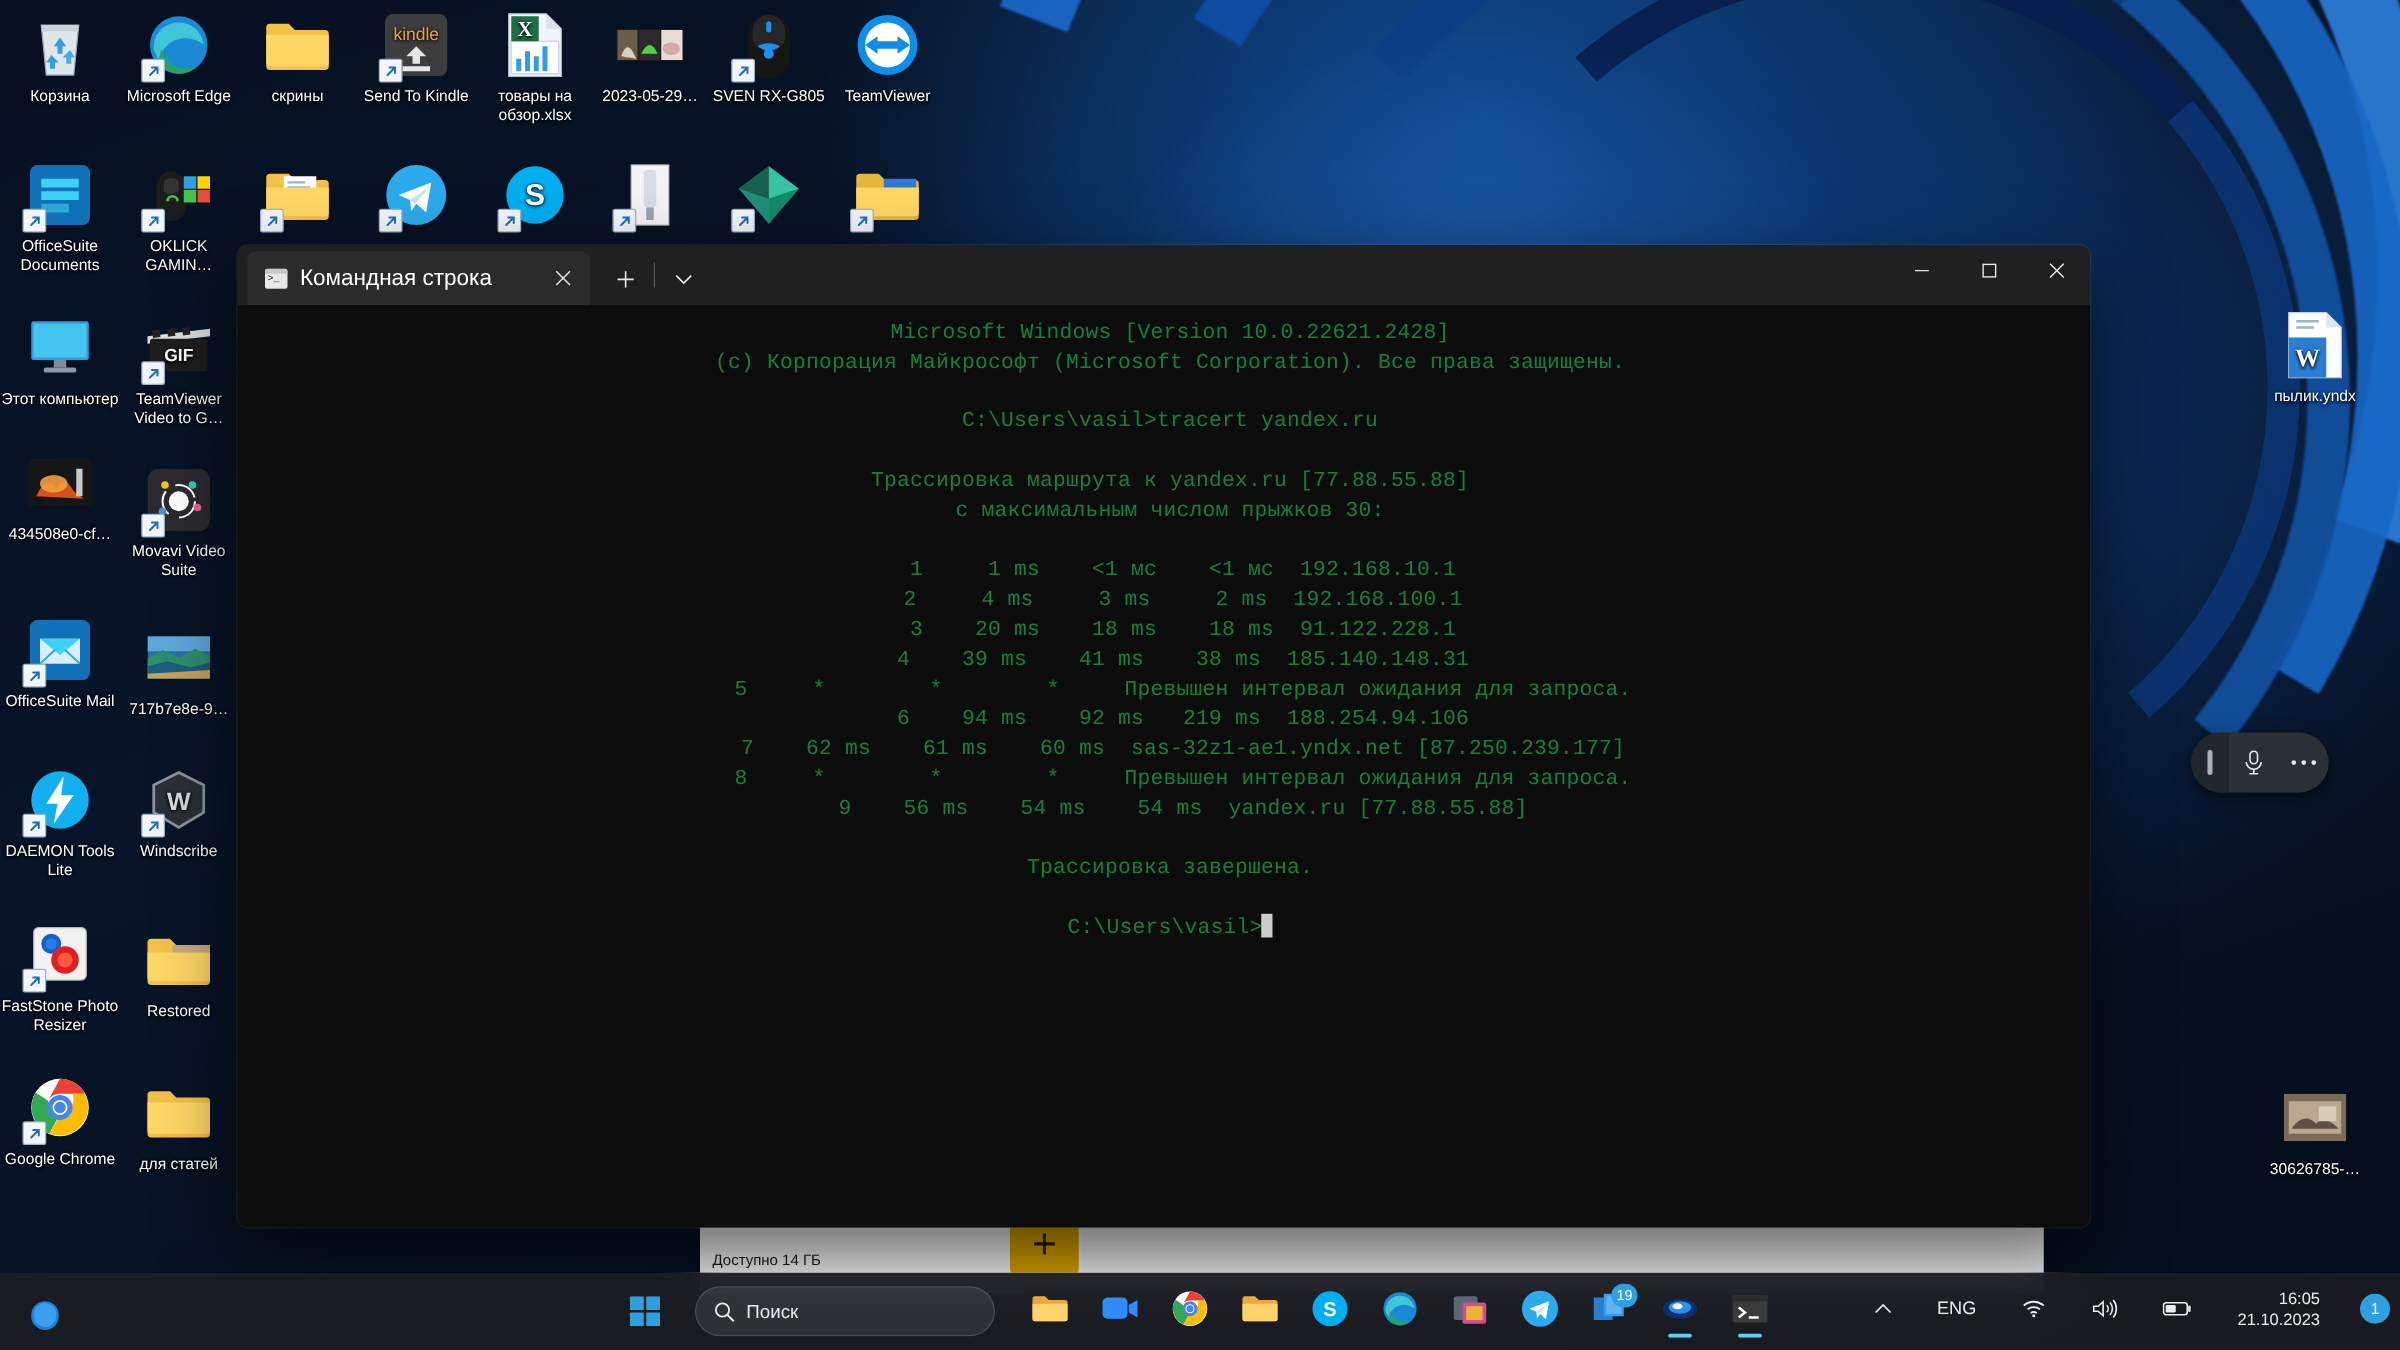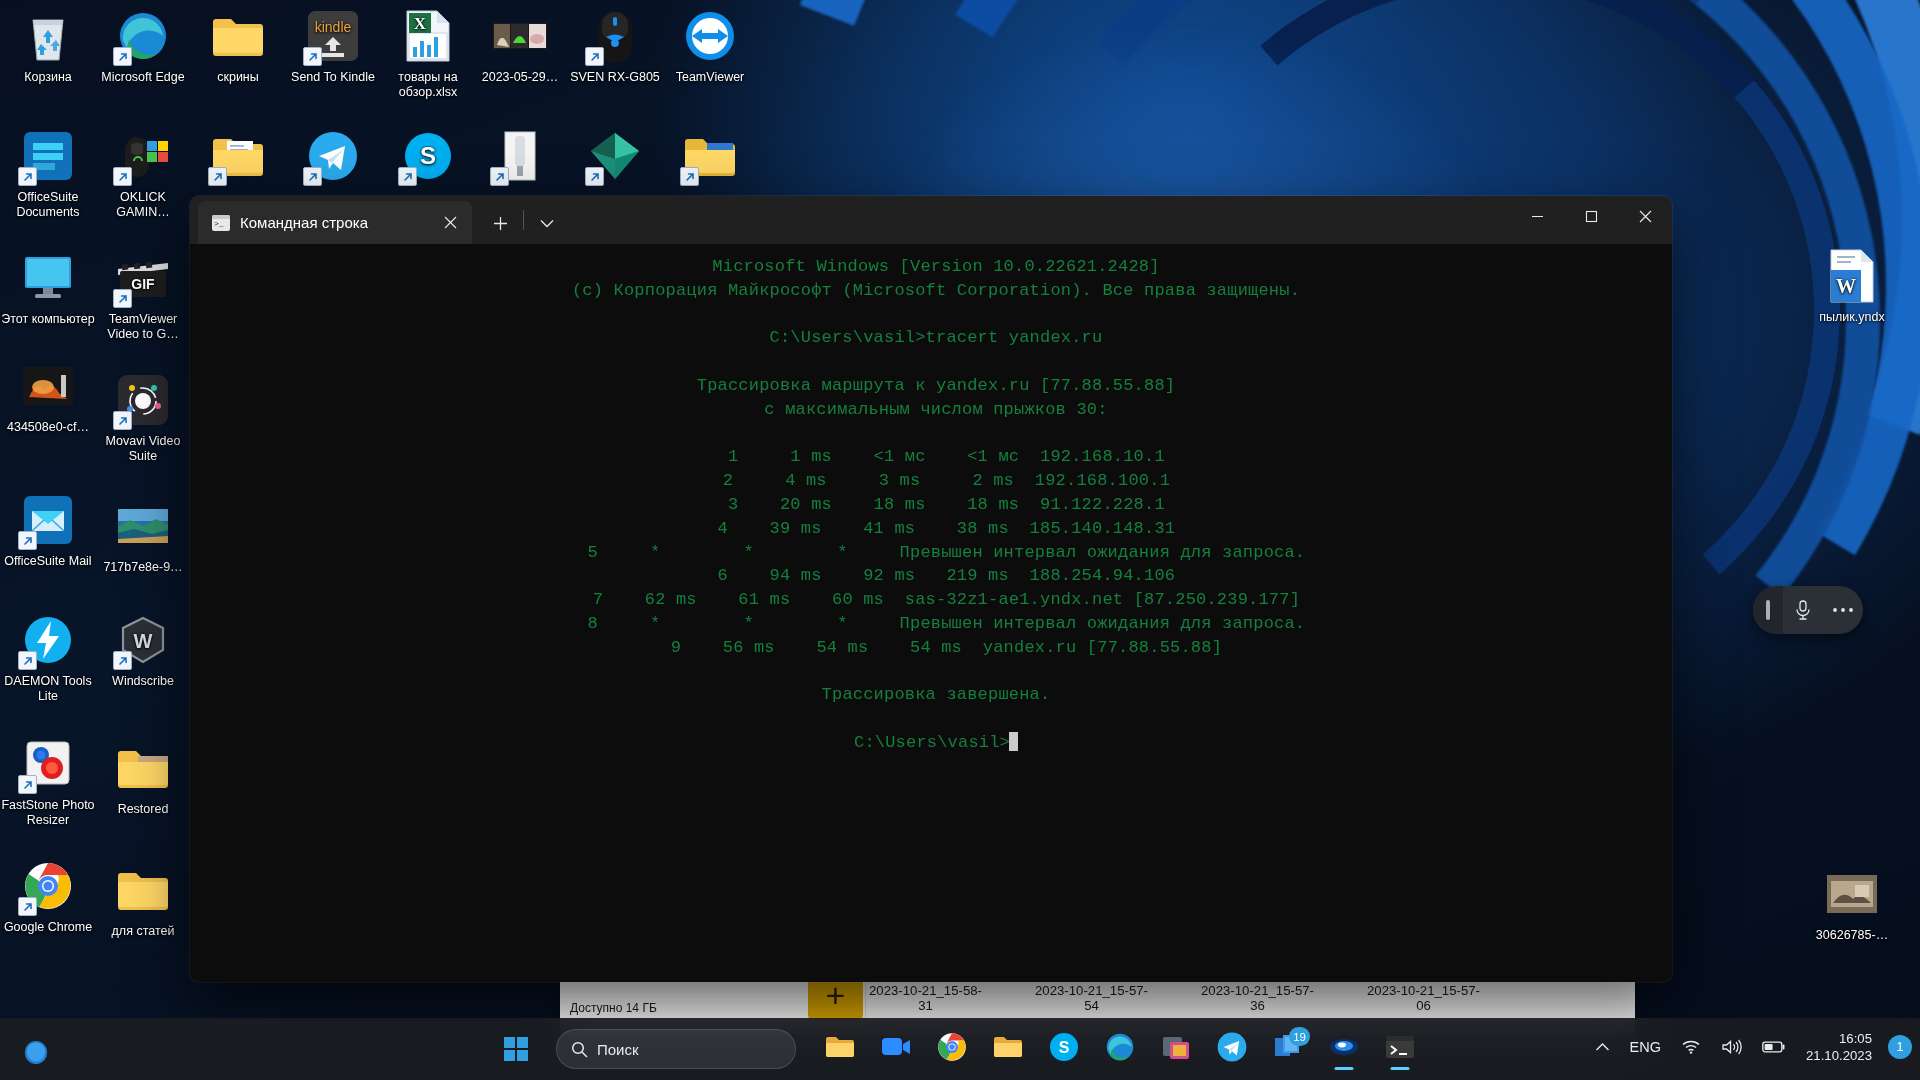--- a/index.html
+++ b/index.html
@@ -125,21 +125,21 @@
   }
   #tab .tabicon:before {
     content:""; position:absolute; left:0;top:0;right:0;height:4px;background:#c9c9c9;
   }
   #tab .tabicon:after {
     content:">_"; position:absolute; left:2px; top:4px;
     font-family:"Liberation Mono", monospace; font-size:8px; color:#1b1b1b;
     letter-spacing:0;
   }
   #tab-title {
-    color:#fff; font-size:15px; flex:1 1 auto; white-space:nowrap;
+    color:#fff; font-size:18px; flex:1 1 auto; white-space:nowrap;
   }
   .tabbtn {
     width:32px;height:32px;border-radius:4px;
     display:flex;align-items:center;justify-content:center;
     color:#e6e6e6;
     cursor:default;
   }
   #tab-actions {
     display:flex; align-items:center; gap:2px; padding-left:10px;
   }
@@ -277,21 +277,21 @@
     border:1px solid rgba(255,255,255,.13);
     border-radius:20px;
     display:flex; align-items:center;
     padding:0 14px; gap:9px;
     color:#e8eaed; font-size:15px;
     cursor:text;
     margin-left:6px;
   }
   #tb-right {
     position:absolute; right:8px; top:0; height:58px;
-    display:flex; align-items:center; gap:4px;
+    display:flex; align-items:center; gap:20px;
     color:#e9ebee;
   }
   .tray {
     height:44px; border-radius:5px;
     display:flex;align-items:center;justify-content:center;
     padding:0 8px; cursor:default;
   }
   #clock {
     text-align:right; font-size:13.2px; line-height:17px; padding:0 10px 0 8px; cursor:default;
   }
@@ -762,26 +762,20 @@
       </span>
       <span class="lbl">30626785-…</span>
     </div>
   </div>
 
 <div id="bg-window">
   <div id="bg-left">
     <span id="bg-available">Доступно 14 ГБ</span>
   </div>
   <div id="bg-plus">+</div>
-  <div id="bg-thumbs">
-      <div class="bg-thumb">2023-10-21_15-58-31</div>
-      <div class="bg-thumb">2023-10-21_15-57-54</div>
-      <div class="bg-thumb">2023-10-21_15-57-36</div>
-      <div class="bg-thumb">2023-10-21_15-57-06</div>
-    </div>
 </div>
 
 <div id="console-window">
   <div id="titlebar">
     <div id="tab">
       <span class="tabicon"></span>
       <span id="tab-title">Командная строка</span>
       <span class="tabbtn">
         <svg width="13" height="13" viewBox="0 0 13 13">
           <path d="M1 1 L12 12 M12 1 L1 12" stroke="#e6e6e6" stroke-width="1.2" fill="none"></path>

